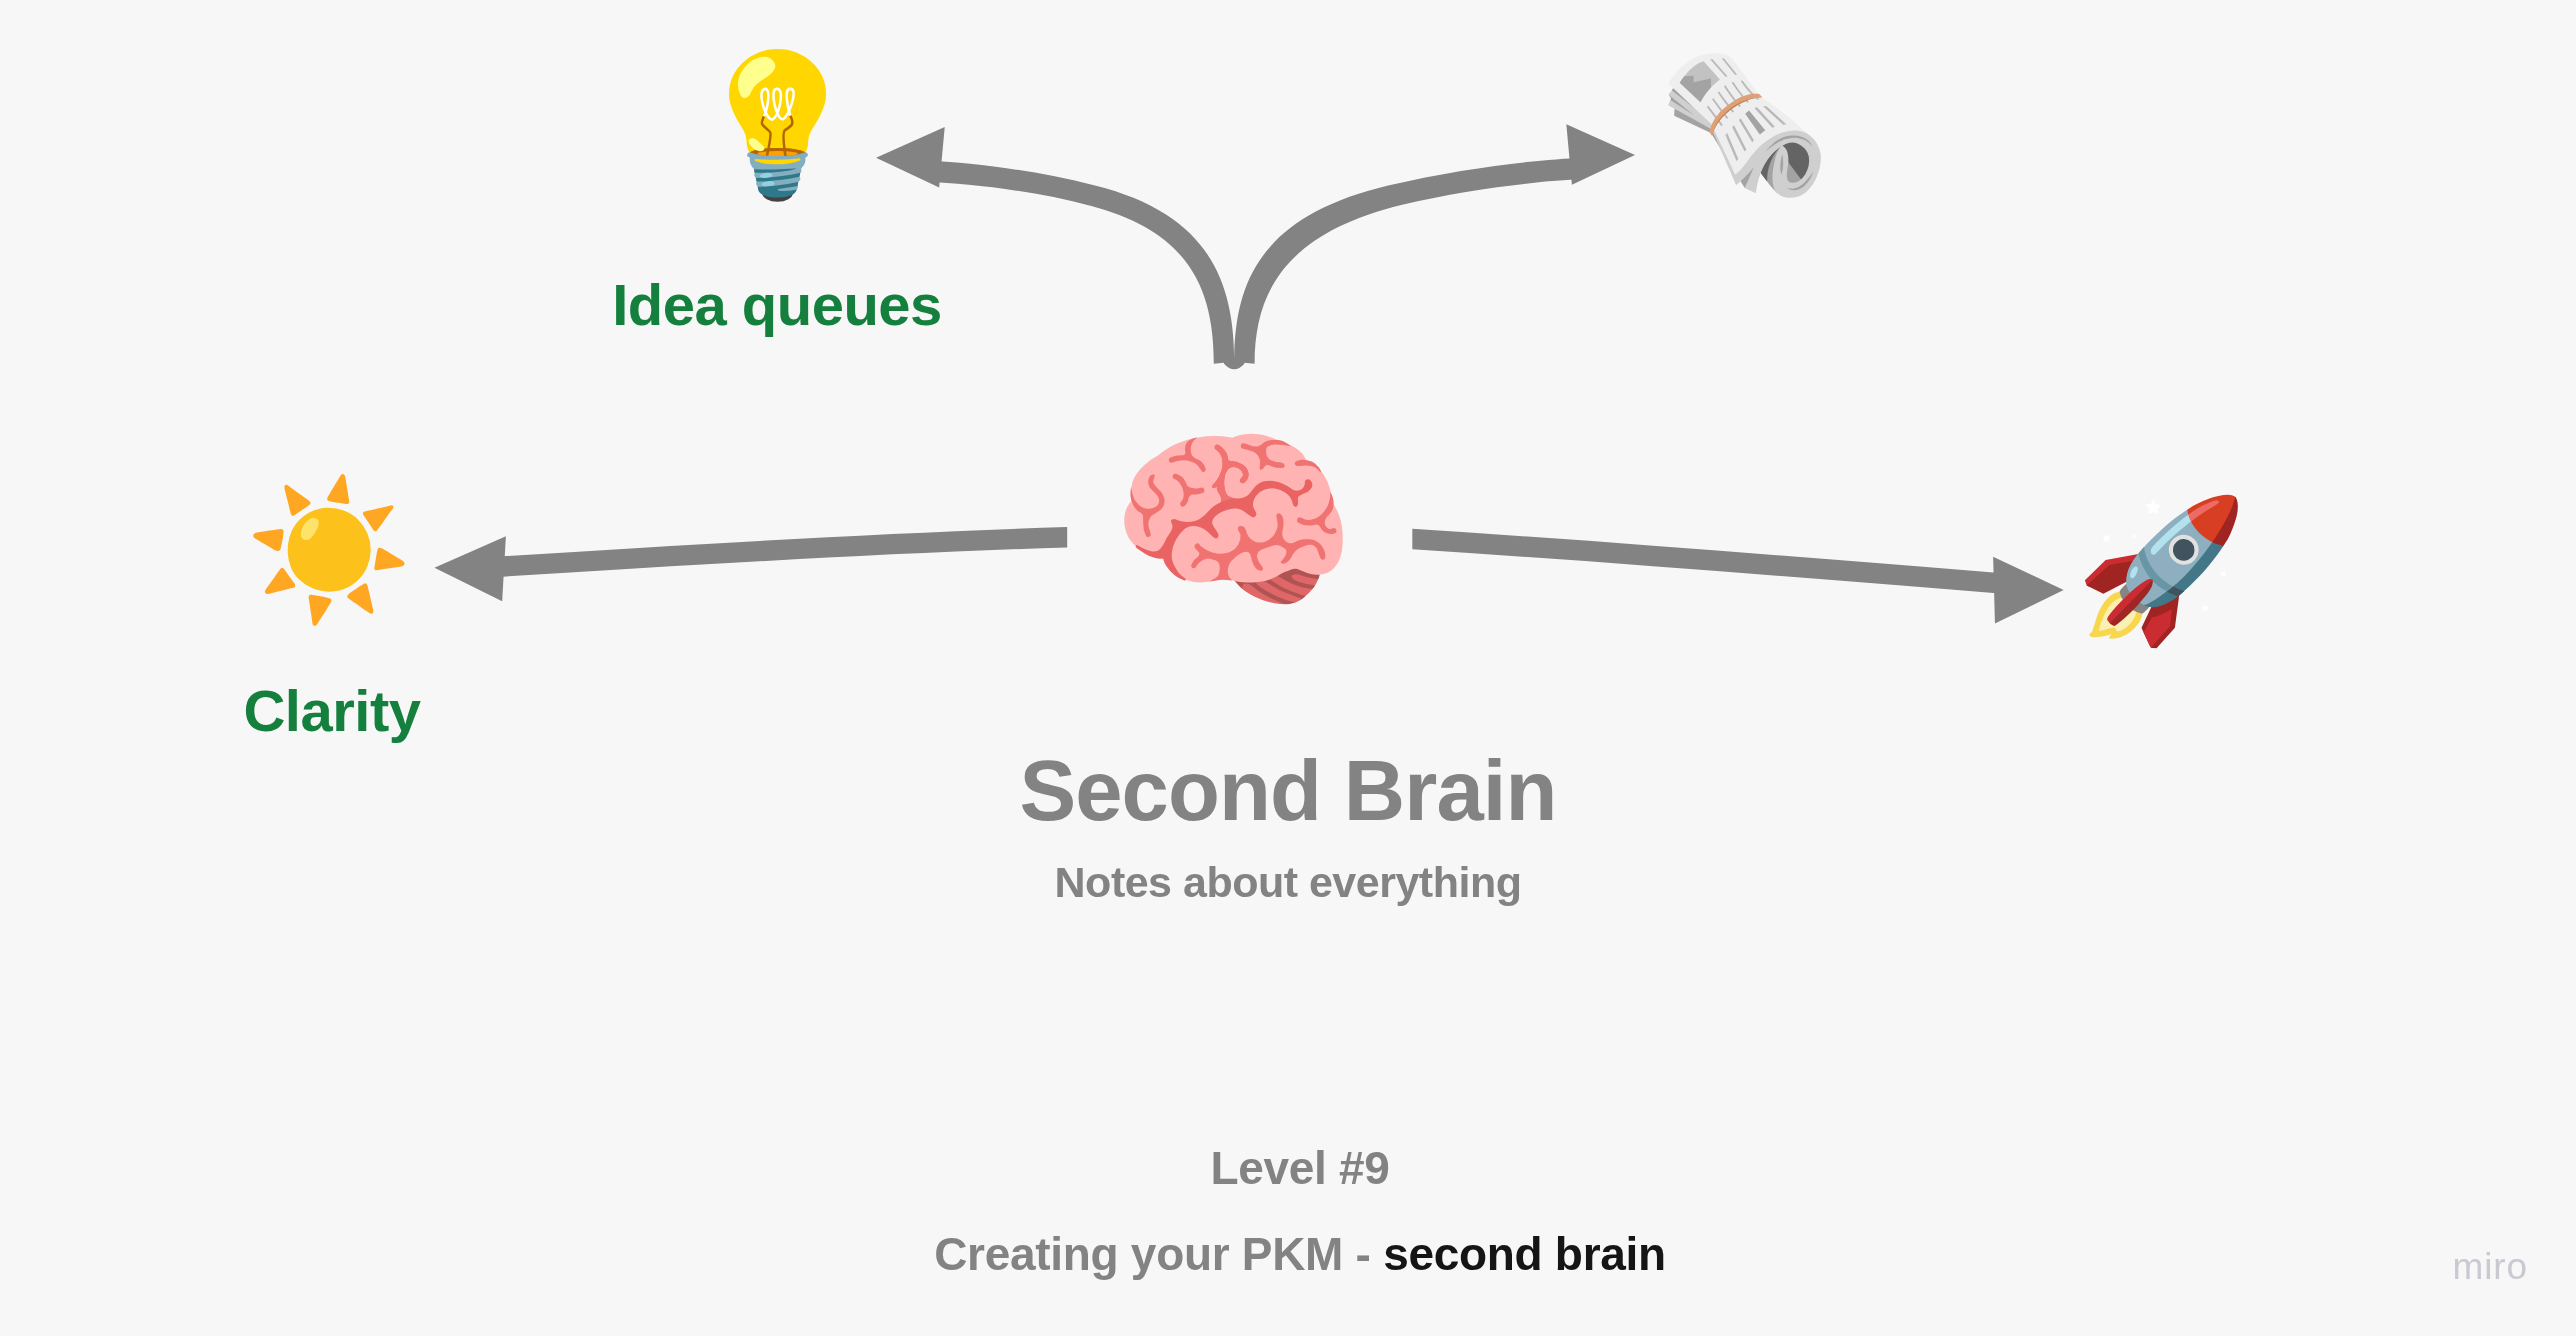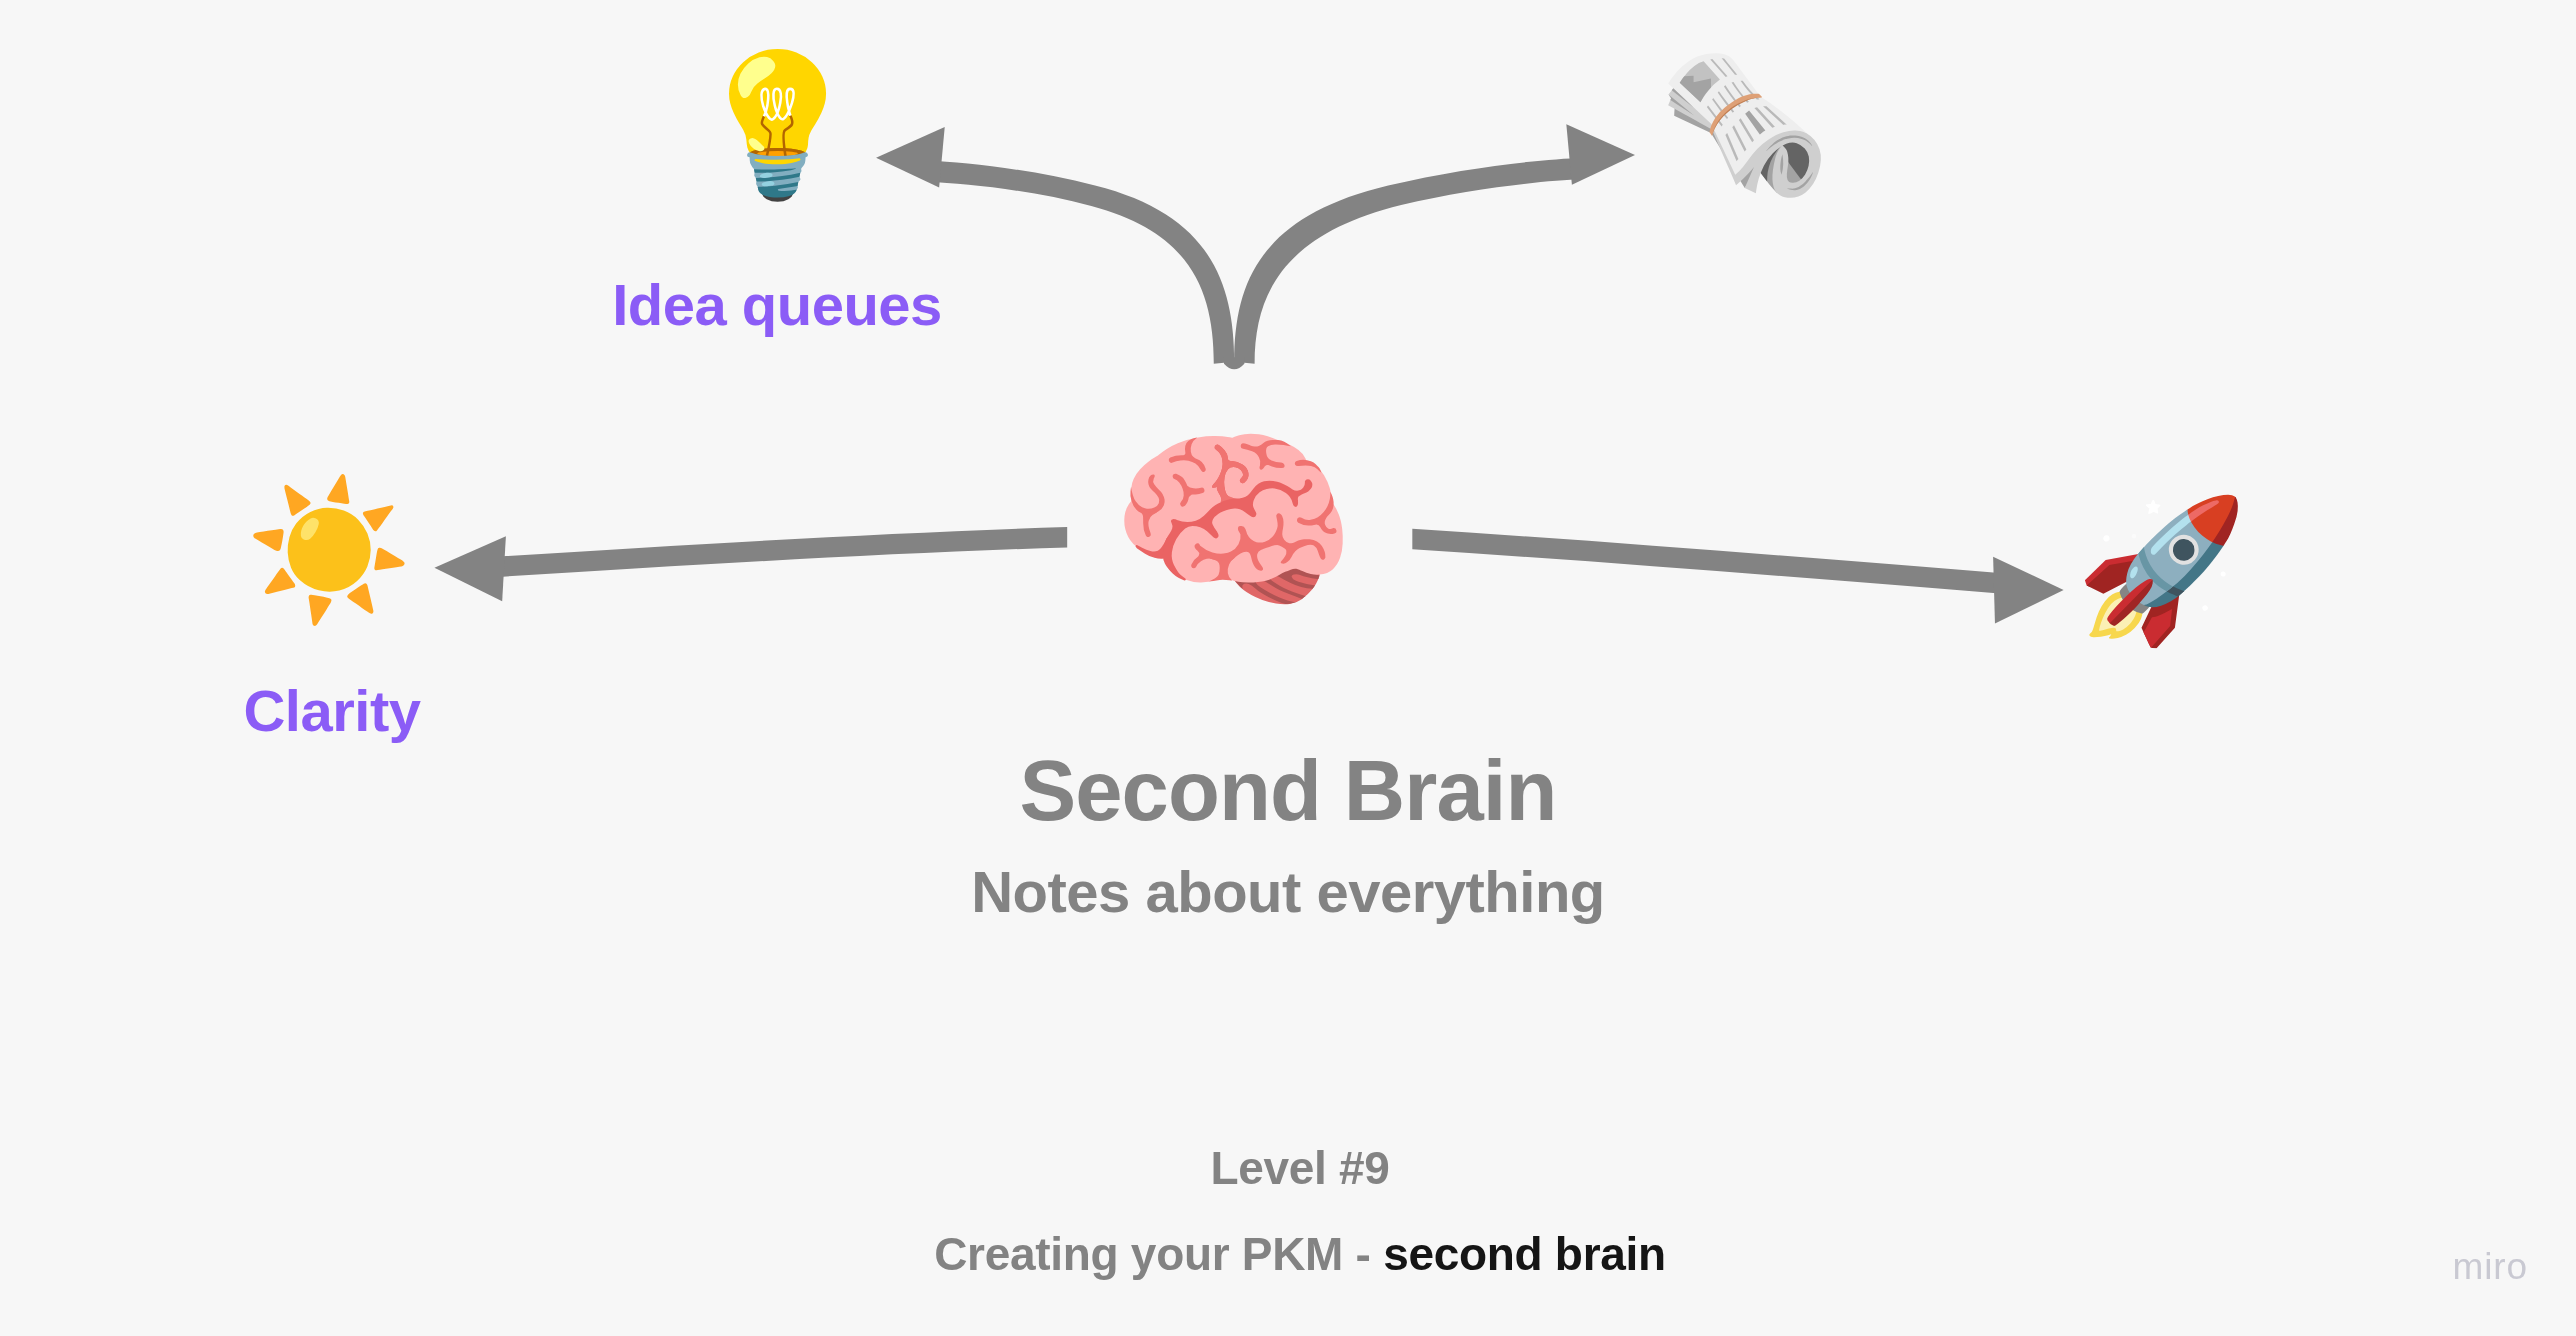--- a/index.html
+++ b/index.html
@@ -24,21 +24,21 @@
   }
   .emoji {
     position: absolute;
     line-height: 1;
     text-align: center;
     font-family: "DejaVu Sans", sans-serif;
     user-select: none;
   }
   .label {
     position: absolute;
-    color: #8b5cf6;
+    color: #15803d;
     font-weight: bold;
     white-space: nowrap;
     letter-spacing: -0.5px;
     text-align: center;
     user-select: none;
   }
   #arrows {
     position: absolute;
     left: 0;
     top: 0;
@@ -67,21 +67,21 @@
     font-size: 85px;
     font-weight: bold;
     letter-spacing: -0.9px;
     user-select: none;
   }
   #subtitle {
     position: absolute;
     left: 0; top: 858px; width: 2576px;
     text-align: center;
     color: #838383;
-    font-size: 58px;
+    font-size: 43px;
     font-weight: bold;
     letter-spacing: -0.5px;
     user-select: none;
   }
   #footer {
     position: absolute;
     left: 0; top: 1143px; width: 2576px;
     text-align: center;
     user-select: none;
     padding-left: 12px;

